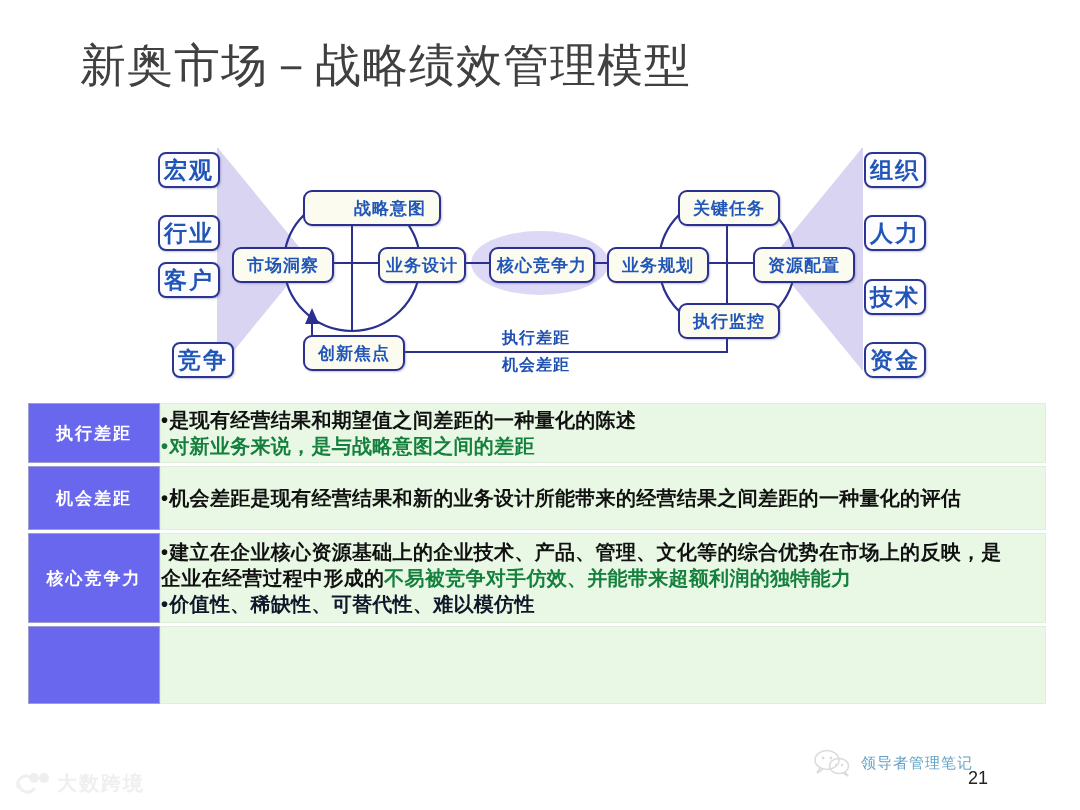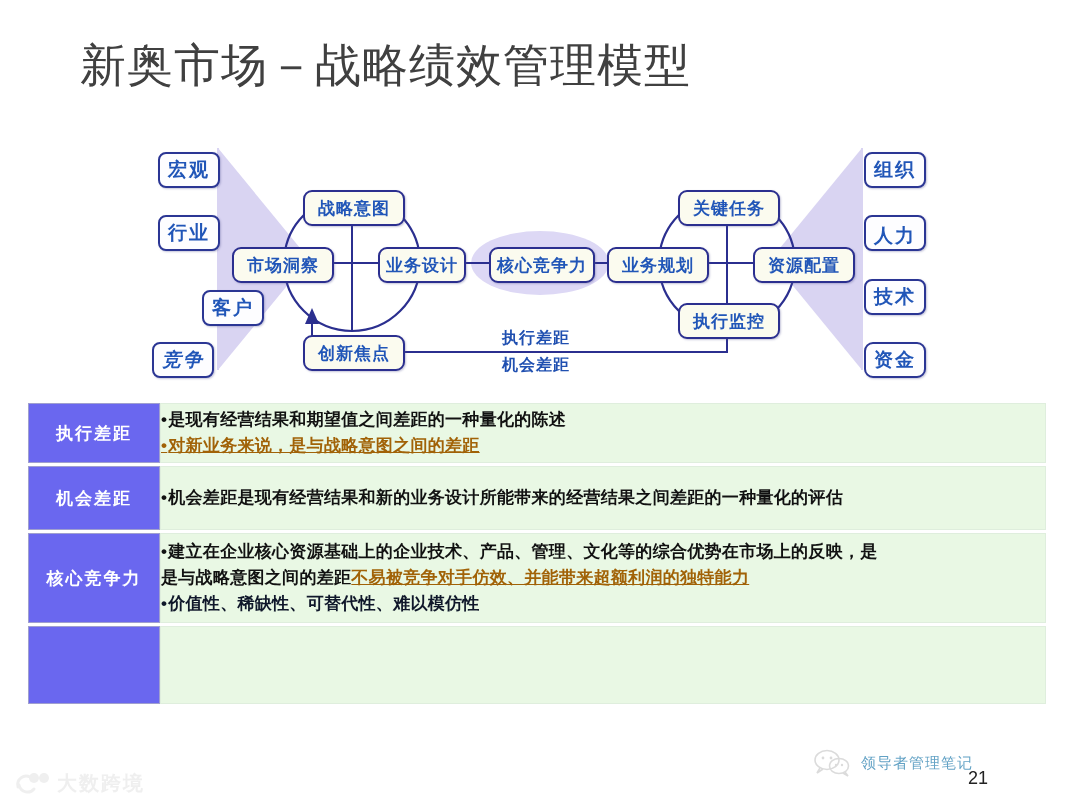--- a/index.html
+++ b/index.html
@@ -36,21 +36,21 @@
     white-space:nowrap;
     z-index:5;
   }
   .side-node{
     position:absolute;
     background:#fdfdff;
     border:2px solid #2b3694;
     border-radius:8px;
     color:#2156b8;
     font-weight:bold;
-    font-size:19px;
+    font-size:23px;
     text-align:center;
     display:flex;align-items:center;justify-content:center;
     box-shadow:1px 1px 2px rgba(90,90,150,.35);
     letter-spacing:2px;
     white-space:nowrap;
     z-index:6;
   }
   .gap-label{
     position:absolute;
     color:#1f4fb0;
@@ -78,28 +78,28 @@
     letter-spacing:2px;
     text-align:center;
     white-space:nowrap;
   }
   .body-cell{
     background:#e9f8e4;
     border:1px solid #dfeedd;
     padding:4px 8px 4px 10px;
   }
   .bullet-line{
-    font-size:17px;
+    font-size:20px;
     font-weight:bold;
     line-height:26px;
     letter-spacing:.3px;
     color:#111111;
   }
   .bullet-line .bullet{margin-right:1px;}
-  .blue-txt{color:#a16207;text-decoration:underline;}
+  .blue-txt{color:#15803d;}
   .deep-blue-txt{color:#0f172a;}
   
   #wm-left{
     position:absolute;left:14px;top:770px;
     display:flex;align-items:center;gap:7px;
     opacity:.55;
   }
   #wm-left .wm-text{
     font-size:20px;font-weight:bold;color:#e2e2e2;letter-spacing:2px;
   }
@@ -150,41 +150,41 @@
     <line x1="218" y1="18" x2="218" y2="240" stroke="#d9d4f2" stroke-width="2"></line>
     <line x1="862" y1="18" x2="862" y2="240" stroke="#d9d4f2" stroke-width="2"></line>
   </svg>
 
   <div class="side-node" style="left:158px;top:22px;width:58px;height:32px;">
     <span>宏观</span>
   </div>
   <div class="side-node" style="left:158px;top:85px;width:58px;height:32px;">
     <span>行业</span>
   </div>
-  <div class="side-node" style="left:158px;top:160px;width:58px;height:32px;margin-left:44px;">
+  <div class="side-node" style="left:158px;top:132px;width:58px;height:32px;">
     <span>客户</span>
   </div>
-  <div class="side-node" style="left:152px;top:212px;width:58px;height:32px;font-style:italic;">
+  <div class="side-node" style="left:172px;top:212px;width:58px;height:32px;">
     <span>竞争</span>
   </div>
 
   <div class="side-node" style="left:864px;top:22px;width:58px;height:32px;">
     <span>组织</span>
   </div>
   <div class="side-node" style="left:864px;top:85px;width:58px;height:32px;align-items:flex-end;">
     <span>人力</span>
   </div>
   <div class="side-node" style="left:864px;top:149px;width:58px;height:32px;">
     <span>技术</span>
   </div>
   <div class="side-node" style="left:864px;top:212px;width:58px;height:32px;border-radius:9px;">
     <span>资金</span>
   </div>
 
-  <div class="node" style="left:303px;top:60px;width:98px;height:32px;">
+  <div class="node" style="left:303px;top:60px;width:98px;height:32px;padding-left:36px;">
     <span>战略意图</span>
   </div>
   <div class="node" style="left:232px;top:117px;width:98px;height:32px;">
     <span>市场洞察</span>
   </div>
   <div class="node" style="left:378px;top:117px;width:84px;height:32px;">
     <span>业务设计</span>
   </div>
   <div class="node" style="left:303px;top:173px;width:98px;height:32px;margin-top:32px;">
     <span>创新焦点</span>
@@ -236,21 +236,21 @@
       </td>
     </tr>
 
     <tr>
       <td class="lbl-cell" style="height:88px;">核心竞争力</td>
       <td class="body-cell">
         <div class="bullet-line">
           <span class="bullet">•</span><span>建立在企业核心资源基础上的企业技术、产品、管理、文化等的综合优势在市场上的反映，是</span>
         </div>
         <div class="bullet-line">
-          <span>是与战略意图之间的差距</span><span class="blue-txt">不易被竞争对手仿效、并能带来超额利润的独特能力</span>
+          <span>企业在经营过程中形成的</span><span class="blue-txt">不易被竞争对手仿效、并能带来超额利润的独特能力</span>
         </div>
         <div class="bullet-line deep-blue-txt">
           <span class="bullet">•</span><span>价值性、稀缺性、可替代性、难以模仿性</span>
         </div>
       </td>
     </tr>
 
     <tr>
       <td class="lbl-cell" style="height:76px;"></td>
       <td class="body-cell"></td>

